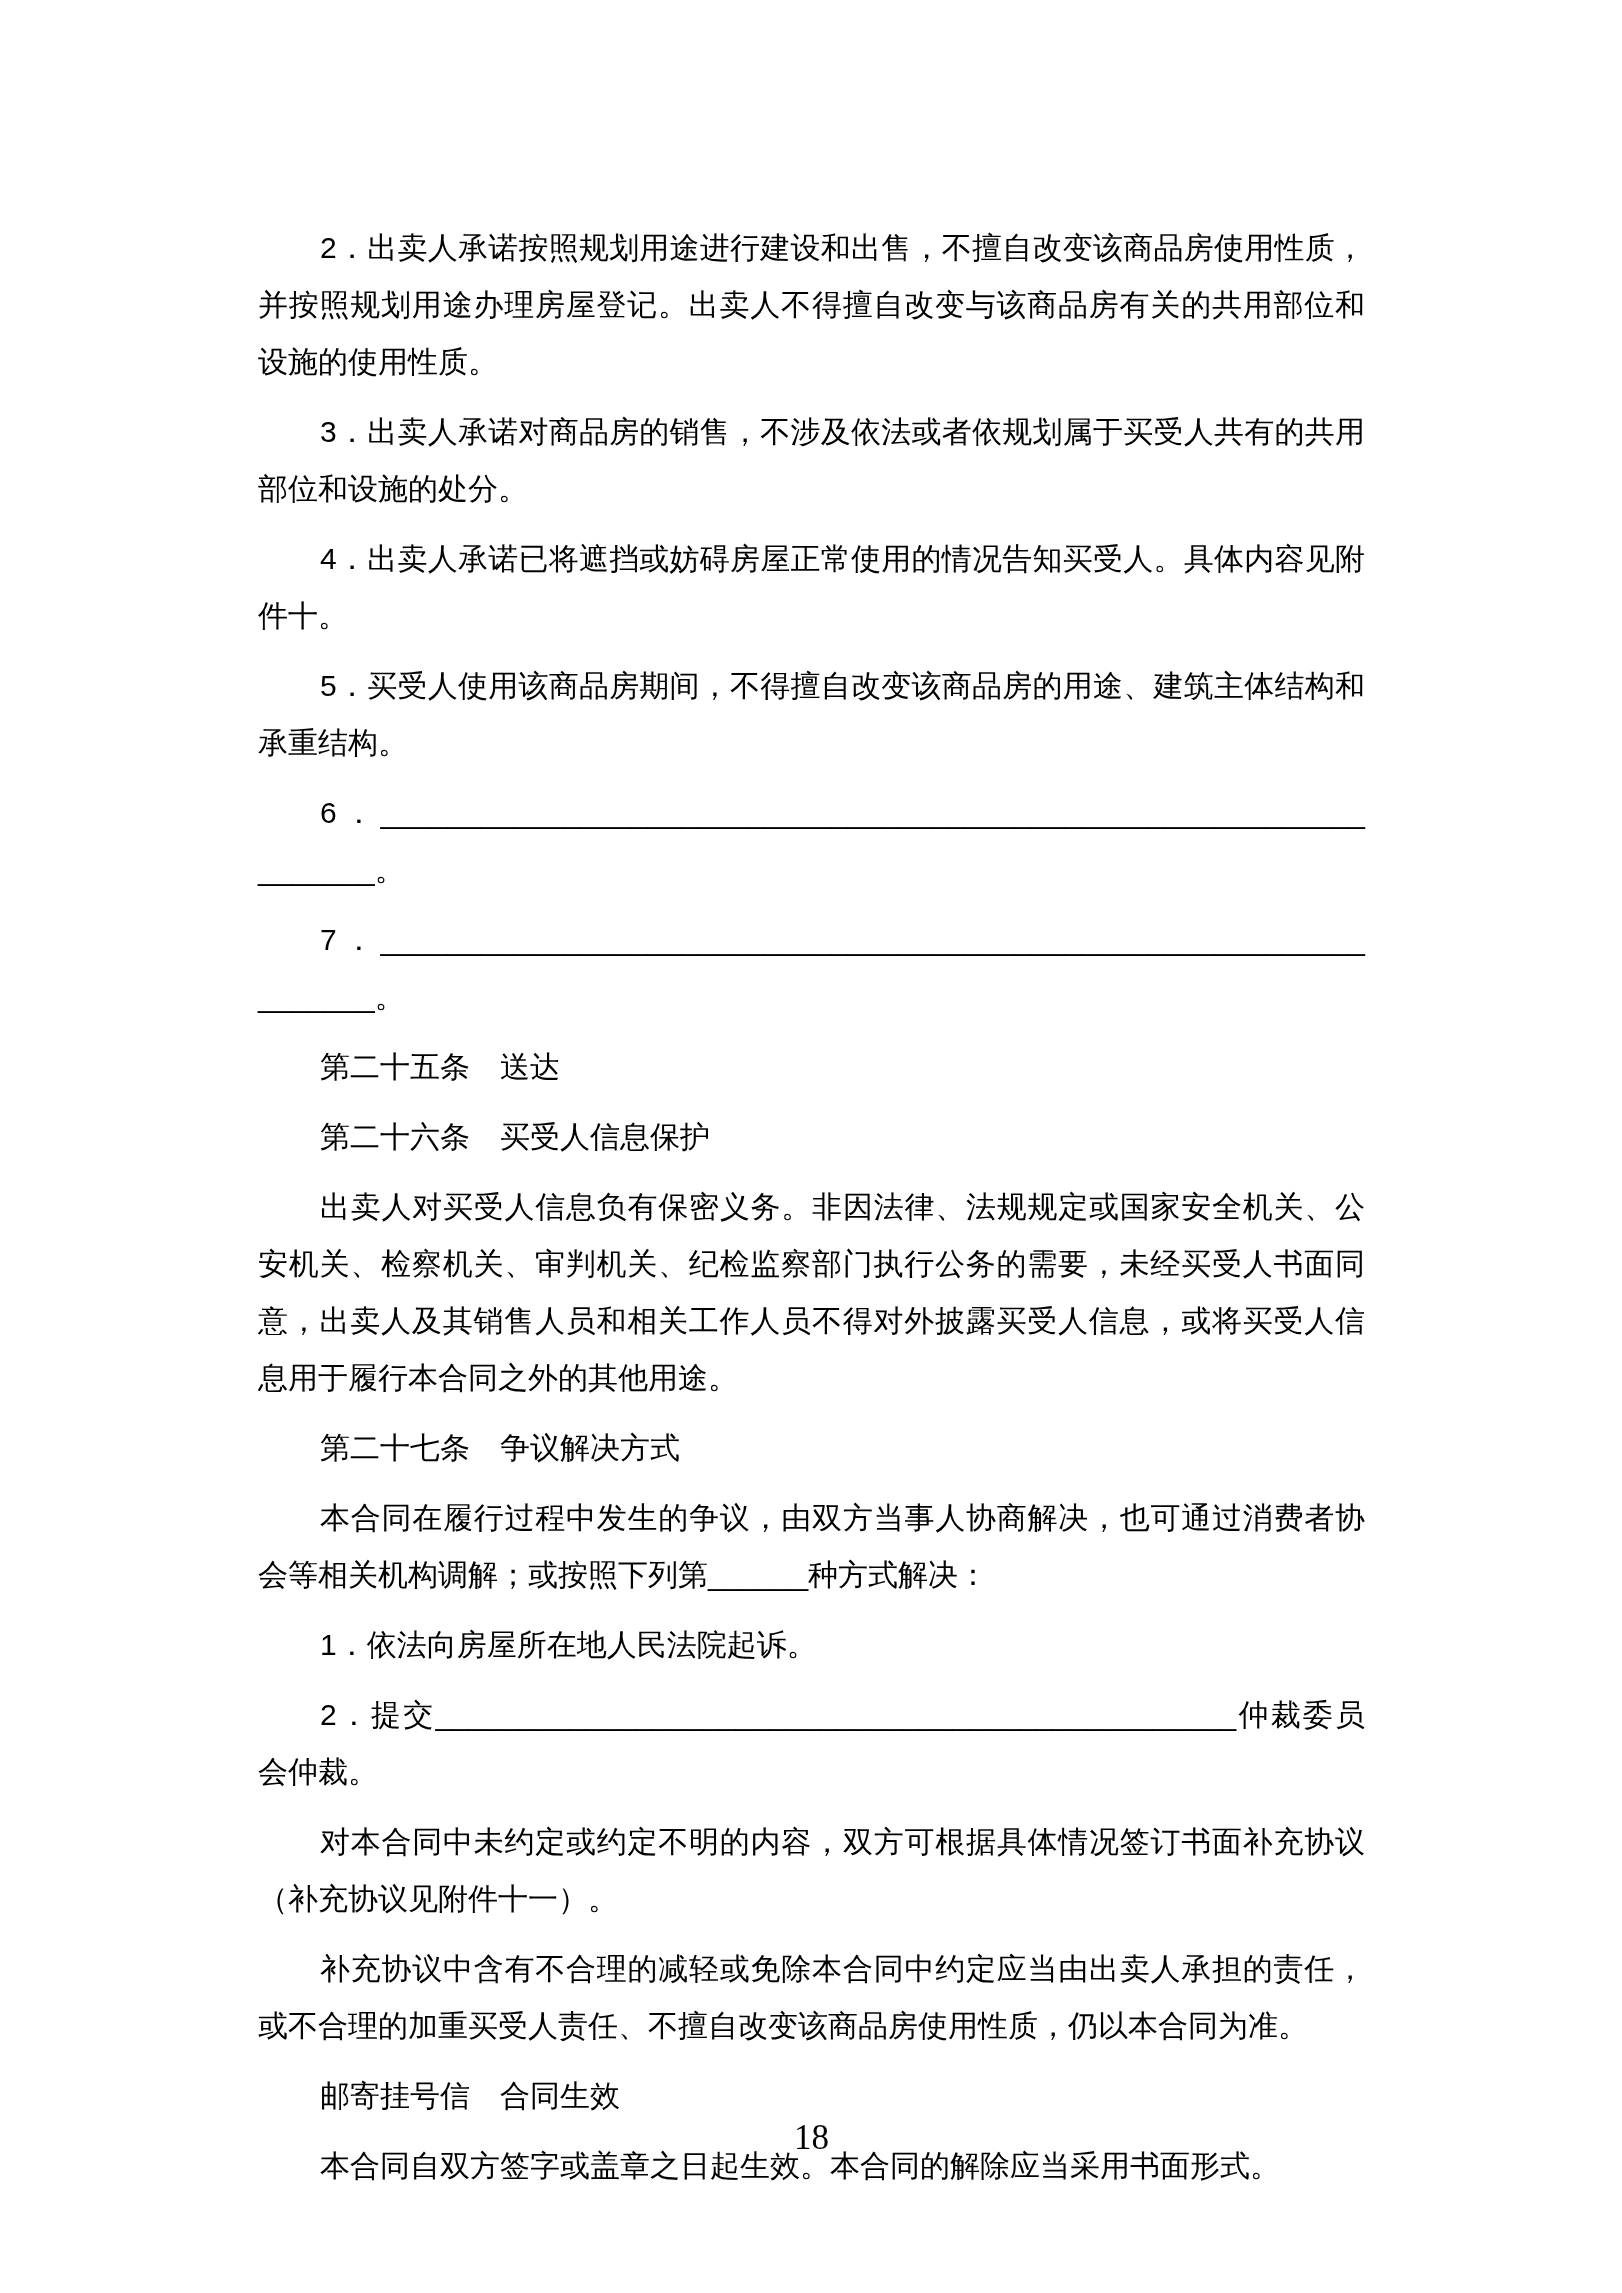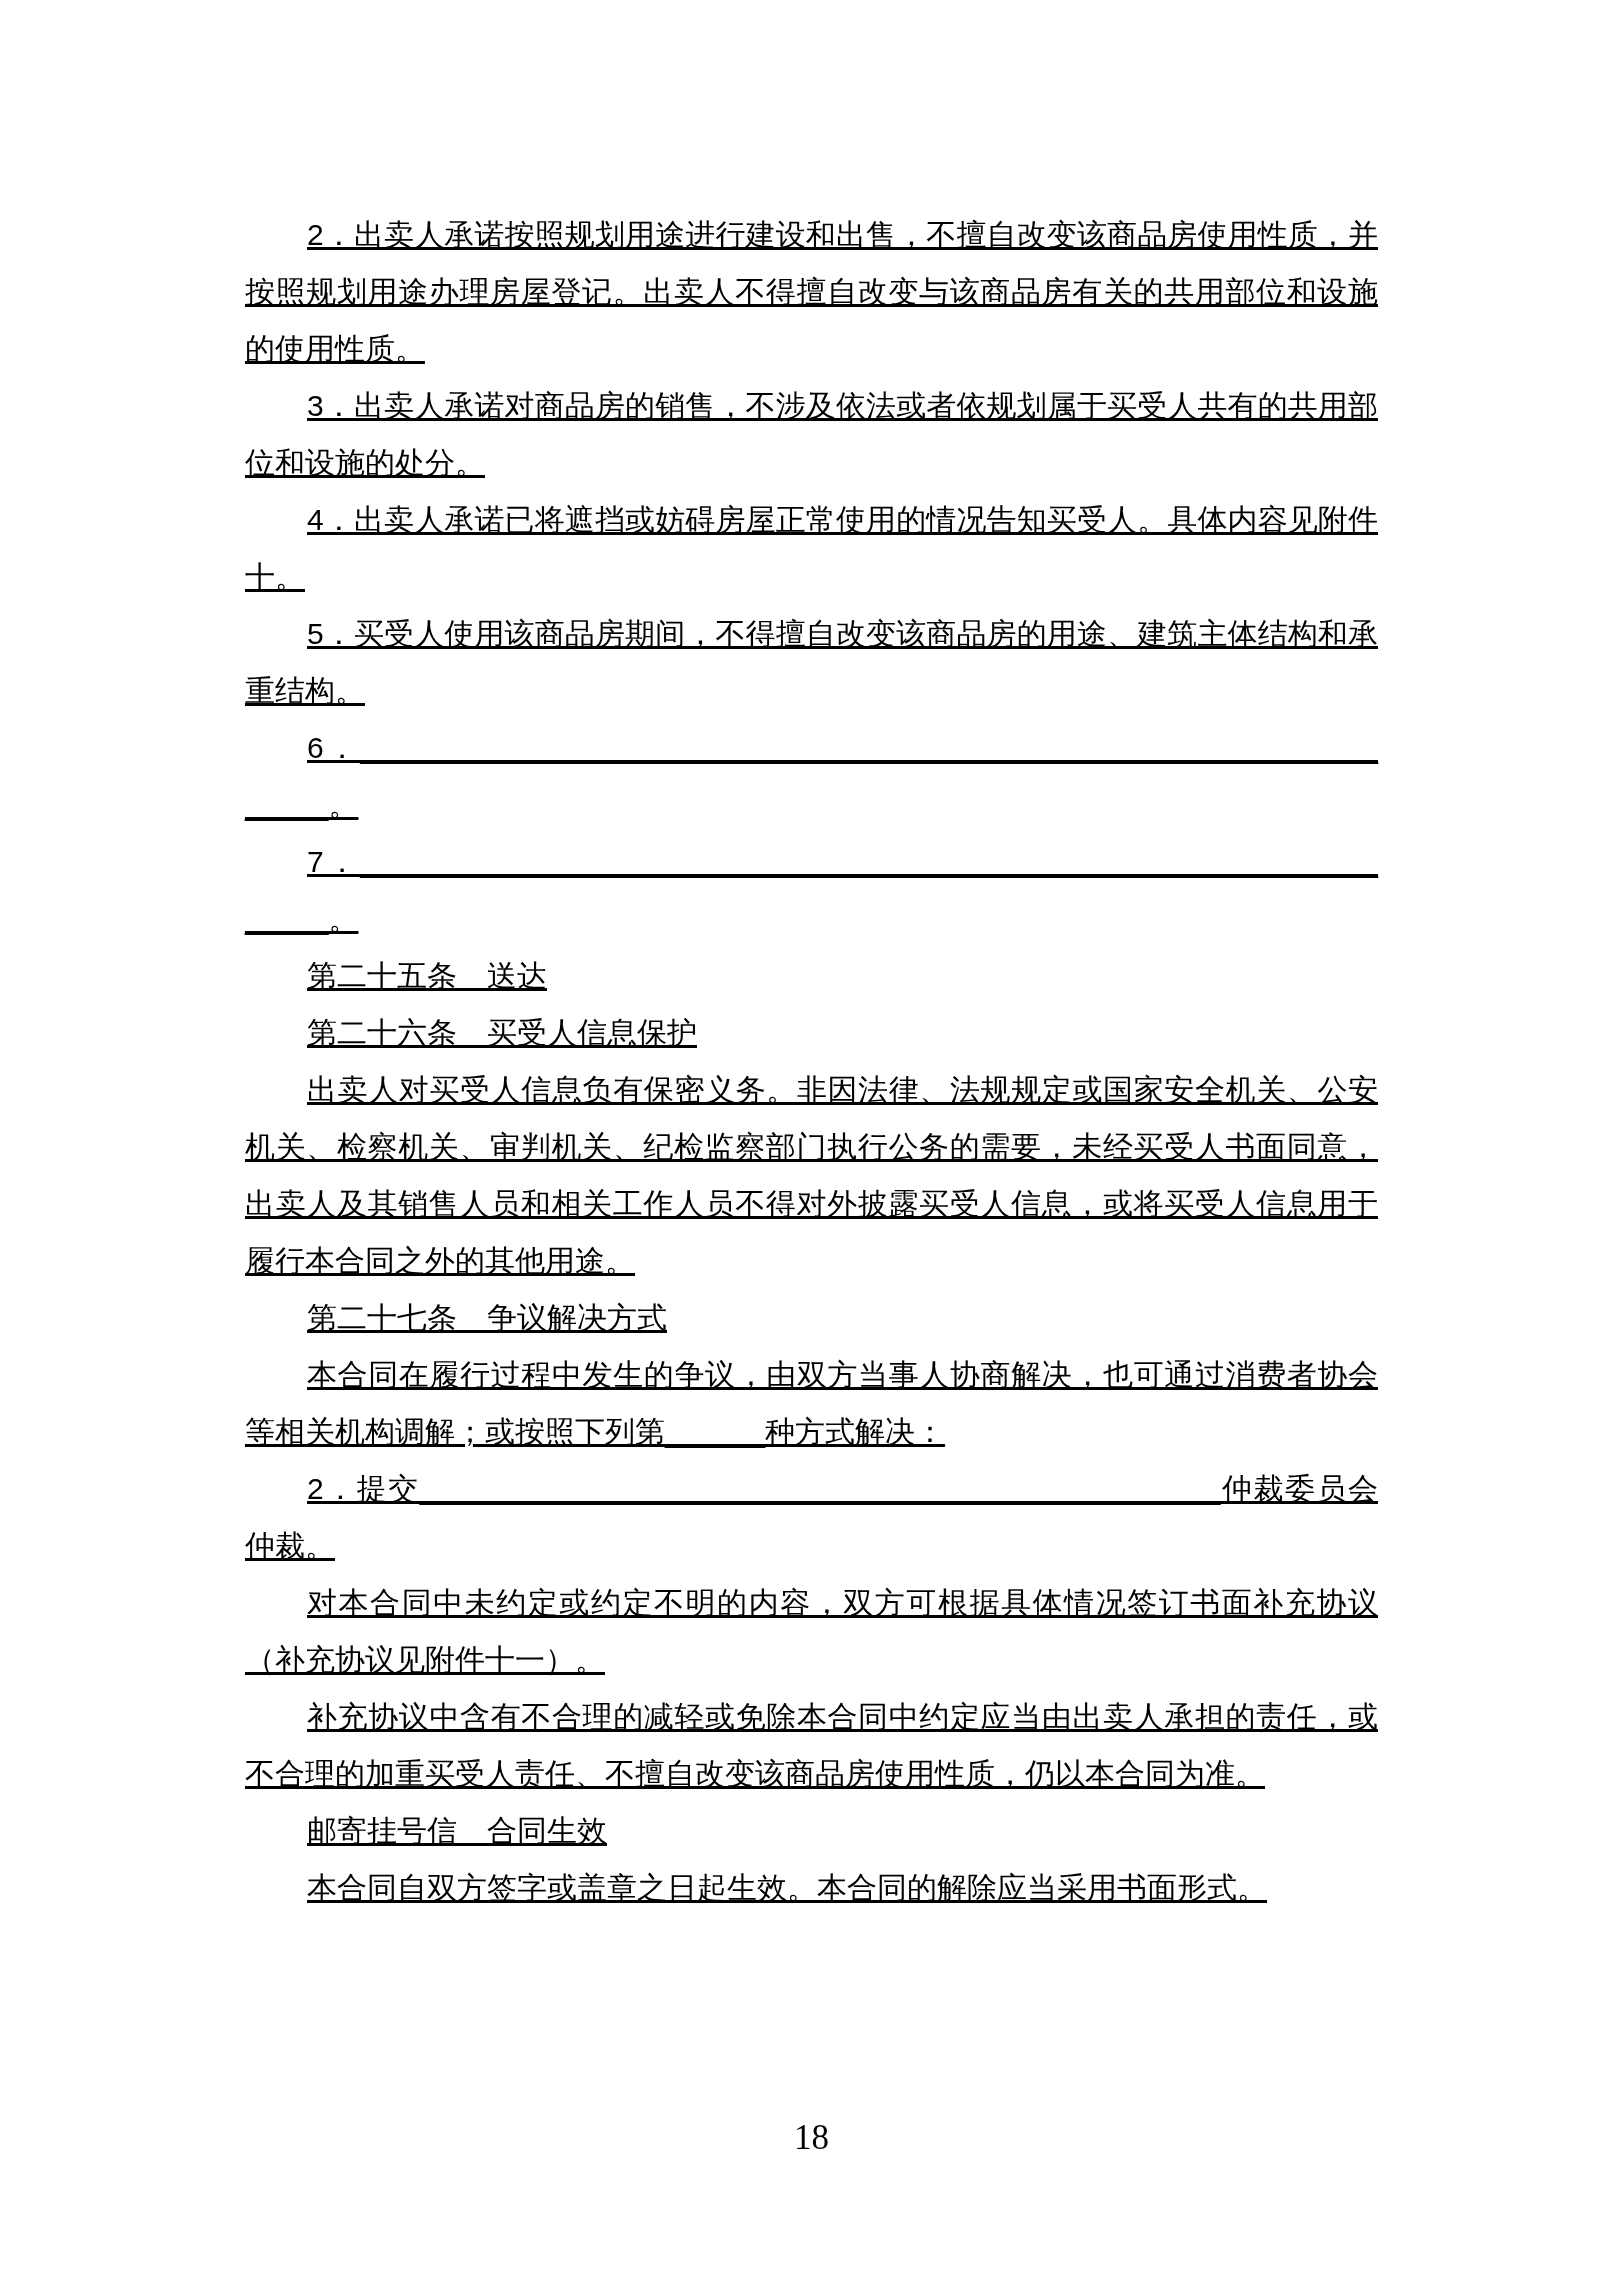--- a/index.html
+++ b/index.html
@@ -19,26 +19,25 @@
     position: absolute;
     left: 245px;
     top: 206px;
     width: 1133px;
     font-size: 30px;
     line-height: 57px;
     color: #000000;
     text-align: justify;
   }
   p.para {
-    margin: 0;
+    margin: 13px;
     padding: 0;
     text-indent: 62px;
     word-break: break-all;
     overflow-wrap: anywhere;
-    text-decoration: underline;
   }
   p.para.heading {
     font-weight: 400; 
   }
   .page-number {
     position: absolute;
     top: 2118px;
     left: 0;
     width: 100%;
     text-align: center;
@@ -57,20 +56,21 @@
       <p class="para">3．出卖人承诺对商品房的销售，不涉及依法或者依规划属于买受人共有的共用部位和设施的处分。</p>
       <p class="para">4．出卖人承诺已将遮挡或妨碍房屋正常使用的情况告知买受人。具体内容见附件十。</p>
       <p class="para">5．买受人使用该商品房期间，不得擅自改变该商品房的用途、建筑主体结构和承重结构。</p>
       <p class="para">6．__________________________________________________________________。</p>
       <p class="para">7．__________________________________________________________________。</p>
       <p class="para heading">第二十五条　送达</p>
       <p class="para heading">第二十六条　买受人信息保护</p>
       <p class="para">出卖人对买受人信息负有保密义务。非因法律、法规规定或国家安全机关、公安机关、检察机关、审判机关、纪检监察部门执行公务的需要，未经买受人书面同意，出卖人及其销售人员和相关工作人员不得对外披露买受人信息，或将买受人信息用于履行本合同之外的其他用途。</p>
       <p class="para heading">第二十七条　争议解决方式</p>
       <p class="para">本合同在履行过程中发生的争议，由双方当事人协商解决，也可通过消费者协会等相关机构调解；或按照下列第______种方式解决：</p>
+      <p class="para">1．依法向房屋所在地人民法院起诉。</p>
       <p class="para">2．提交________________________________________________仲裁委员会仲裁。</p>
       <p class="para">对本合同中未约定或约定不明的内容，双方可根据具体情况签订书面补充协议（补充协议见附件十一）。</p>
       <p class="para">补充协议中含有不合理的减轻或免除本合同中约定应当由出卖人承担的责任，或不合理的加重买受人责任、不擅自改变该商品房使用性质，仍以本合同为准。</p>
       <p class="para heading">邮寄挂号信　合同生效</p>
       <p class="para">本合同自双方签字或盖章之日起生效。本合同的解除应当采用书面形式。</p>
     </div>
   <div class="page-number">18</div>
 </div>
 
 

